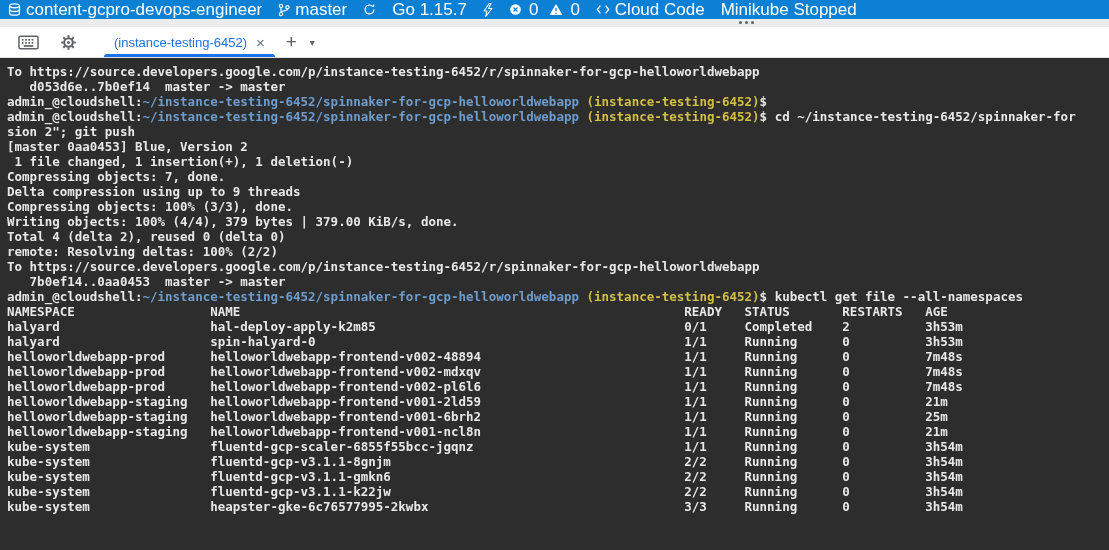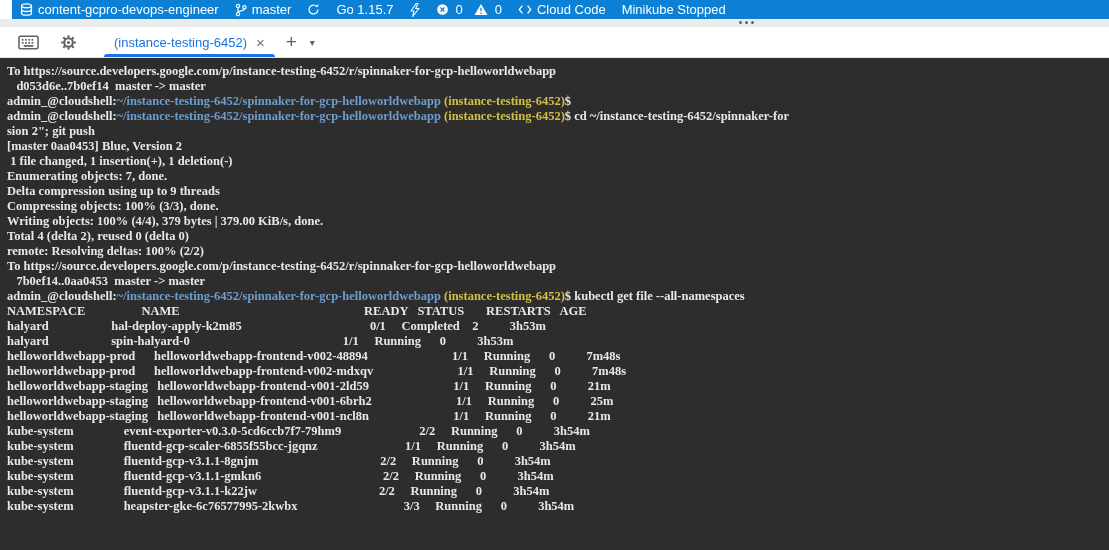--- a/index.html
+++ b/index.html
@@ -1,21 +1,21 @@
 <!DOCTYPE html>
 <html style="--sb-bg: #0b80d4; --accent: #1a73e8; --term-bg: #2d2d2d; --term-fg: #e8e8e8; --term-path: #6d9dce; --term-ctx: #d4bf45;"><head>
 <meta charset="utf-8">
 <style>
   html,body{margin:0;padding:0;}
   body{width:1109px;height:550px;overflow:hidden;background:#fff;
        font-family:"Liberation Sans",sans-serif;-webkit-font-smoothing:antialiased;}
 
   
   .statusbar{height:19px;background:var(--sb-bg,#0b80d4);display:flex;align-items:flex-start;
-             color:#fff;font-size:13px;padding:0 8px;margin-left:12px;}
+             color:#fff;font-size:17px;padding:0 8px;}
   .sb-item{display:flex;align-items:center;gap:5px;margin-right:16px;height:100%;cursor:pointer;white-space:nowrap;}
   .sb-item svg{display:block;}
   .sb-count{margin-left:2px;}
 
   
   .splitter{height:8px;background:#ececec;position:relative;cursor:row-resize;}
   .splitter .dots{position:absolute;left:739px;top:2px;display:flex;gap:3px;}
   .splitter .dots i{width:3px;height:3px;border-radius:50%;background:#5f6368;display:block;}
 
   
@@ -26,21 +26,21 @@
   .tab .close{color:#5f7389;font-size:15px;line-height:1;cursor:pointer;}
   .tab::after{content:"";position:absolute;left:2px;right:2px;bottom:0;height:3px;
               background:var(--accent,#1a73e8);border-radius:3px 3px 0 0;}
   .plus{color:#5f6368;font-size:19px;display:flex;align-items:center;margin-left:9px;cursor:pointer;}
   .caret{color:#5f6368;font-size:10px;display:flex;align-items:center;margin-left:13px;cursor:pointer;}
 
   
   .terminal{height:492px;background:var(--term-bg,#2d2d2d);padding:6px 0 0 7px;
             font-family:"DejaVu Sans Mono",monospace;font-weight:bold;font-size:12.5px;
             line-height:15px;color:var(--term-fg,#e8e8e8);overflow:hidden;cursor:text;}
-  .tline{white-space:pre;font-family:Liberation Serif, serif;}
+  .tline{white-space:pre;}
   .c-path{color:var(--term-path,#6d9dce);}
   .c-ctx{color:var(--term-ctx,#d4bf45);}
 </style>
 </head>
 <body>
 
 <div class="statusbar">
   <div class="sb-item">
     <svg width="13" height="14" viewBox="0 0 14 15">
       <g fill="none" stroke="#fff" stroke-width="1.4">
@@ -155,36 +155,36 @@
 </div>
 
 <div class="terminal">
     <div class="tline">To https://source.developers.google.com/p/instance-testing-6452/r/spinnaker-for-gcp-helloworldwebapp</div>
     <div class="tline">   d053d6e..7b0ef14  master -&gt; master</div>
     <div class="tline"><span>admin_@cloudshell:</span><span class="c-path">~/instance-testing-6452/spinnaker-for-gcp-helloworldwebapp</span><span class="c-ctx"> (instance-testing-6452)</span><span>$</span></div>
     <div class="tline"><span>admin_@cloudshell:</span><span class="c-path">~/instance-testing-6452/spinnaker-for-gcp-helloworldwebapp</span><span class="c-ctx"> (instance-testing-6452)</span><span>$ cd ~/instance-testing-6452/spinnaker-for</span></div>
     <div class="tline">sion 2"; git push</div>
     <div class="tline">[master 0aa0453] Blue, Version 2</div>
     <div class="tline"> 1 file changed, 1 insertion(+), 1 deletion(-)</div>
-    <div class="tline">Enumerating objects: 7, done.</div>
+    <div class="tline">Compressing objects: 7, done.</div>
     <div class="tline">Delta compression using up to 9 threads</div>
     <div class="tline">Compressing objects: 100% (3/3), done.</div>
     <div class="tline">Writing objects: 100% (4/4), 379 bytes | 379.00 KiB/s, done.</div>
     <div class="tline">Total 4 (delta 2), reused 0 (delta 0)</div>
     <div class="tline">remote: Resolving deltas: 100% (2/2)</div>
     <div class="tline">To https://source.developers.google.com/p/instance-testing-6452/r/spinnaker-for-gcp-helloworldwebapp</div>
     <div class="tline">   7b0ef14..0aa0453  master -&gt; master</div>
     <div class="tline"><span>admin_@cloudshell:</span><span class="c-path">~/instance-testing-6452/spinnaker-for-gcp-helloworldwebapp</span><span class="c-ctx"> (instance-testing-6452)</span><span>$ kubectl get file --all-namespaces</span></div>
     <div class="tline">NAMESPACE                  NAME                                                           READY   STATUS       RESTARTS   AGE</div>
     <div class="tline">halyard                    hal-deploy-apply-k2m85                                         0/1     Completed    2          3h53m</div>
     <div class="tline">halyard                    spin-halyard-0                                                 1/1     Running      0          3h53m</div>
     <div class="tline">helloworldwebapp-prod      helloworldwebapp-frontend-v002-48894                           1/1     Running      0          7m48s</div>
     <div class="tline">helloworldwebapp-prod      helloworldwebapp-frontend-v002-mdxqv                           1/1     Running      0          7m48s</div>
+    <div class="tline">helloworldwebapp-prod      helloworldwebapp-frontend-v002-pl6l6                           1/1     Running      0          7m48s</div>
     <div class="tline">helloworldwebapp-staging   helloworldwebapp-frontend-v001-2ld59                           1/1     Running      0          21m</div>
     <div class="tline">helloworldwebapp-staging   helloworldwebapp-frontend-v001-6brh2                           1/1     Running      0          25m</div>
     <div class="tline">helloworldwebapp-staging   helloworldwebapp-frontend-v001-ncl8n                           1/1     Running      0          21m</div>
-    <div class="tline">kube-system                event-exporter-v0.3.0-5cd6ccb7f7-79hm9                         2/2     Running      0          3h54m</div>
     <div class="tline">kube-system                fluentd-gcp-scaler-6855f55bcc-jgqnz                            1/1     Running      0          3h54m</div>
     <div class="tline">kube-system                fluentd-gcp-v3.1.1-8gnjm                                       2/2     Running      0          3h54m</div>
     <div class="tline">kube-system                fluentd-gcp-v3.1.1-gmkn6                                       2/2     Running      0          3h54m</div>
     <div class="tline">kube-system                fluentd-gcp-v3.1.1-k22jw                                       2/2     Running      0          3h54m</div>
     <div class="tline">kube-system                heapster-gke-6c76577995-2kwbx                                  3/3     Running      0          3h54m</div>
   </div>
 
 </body></html>

